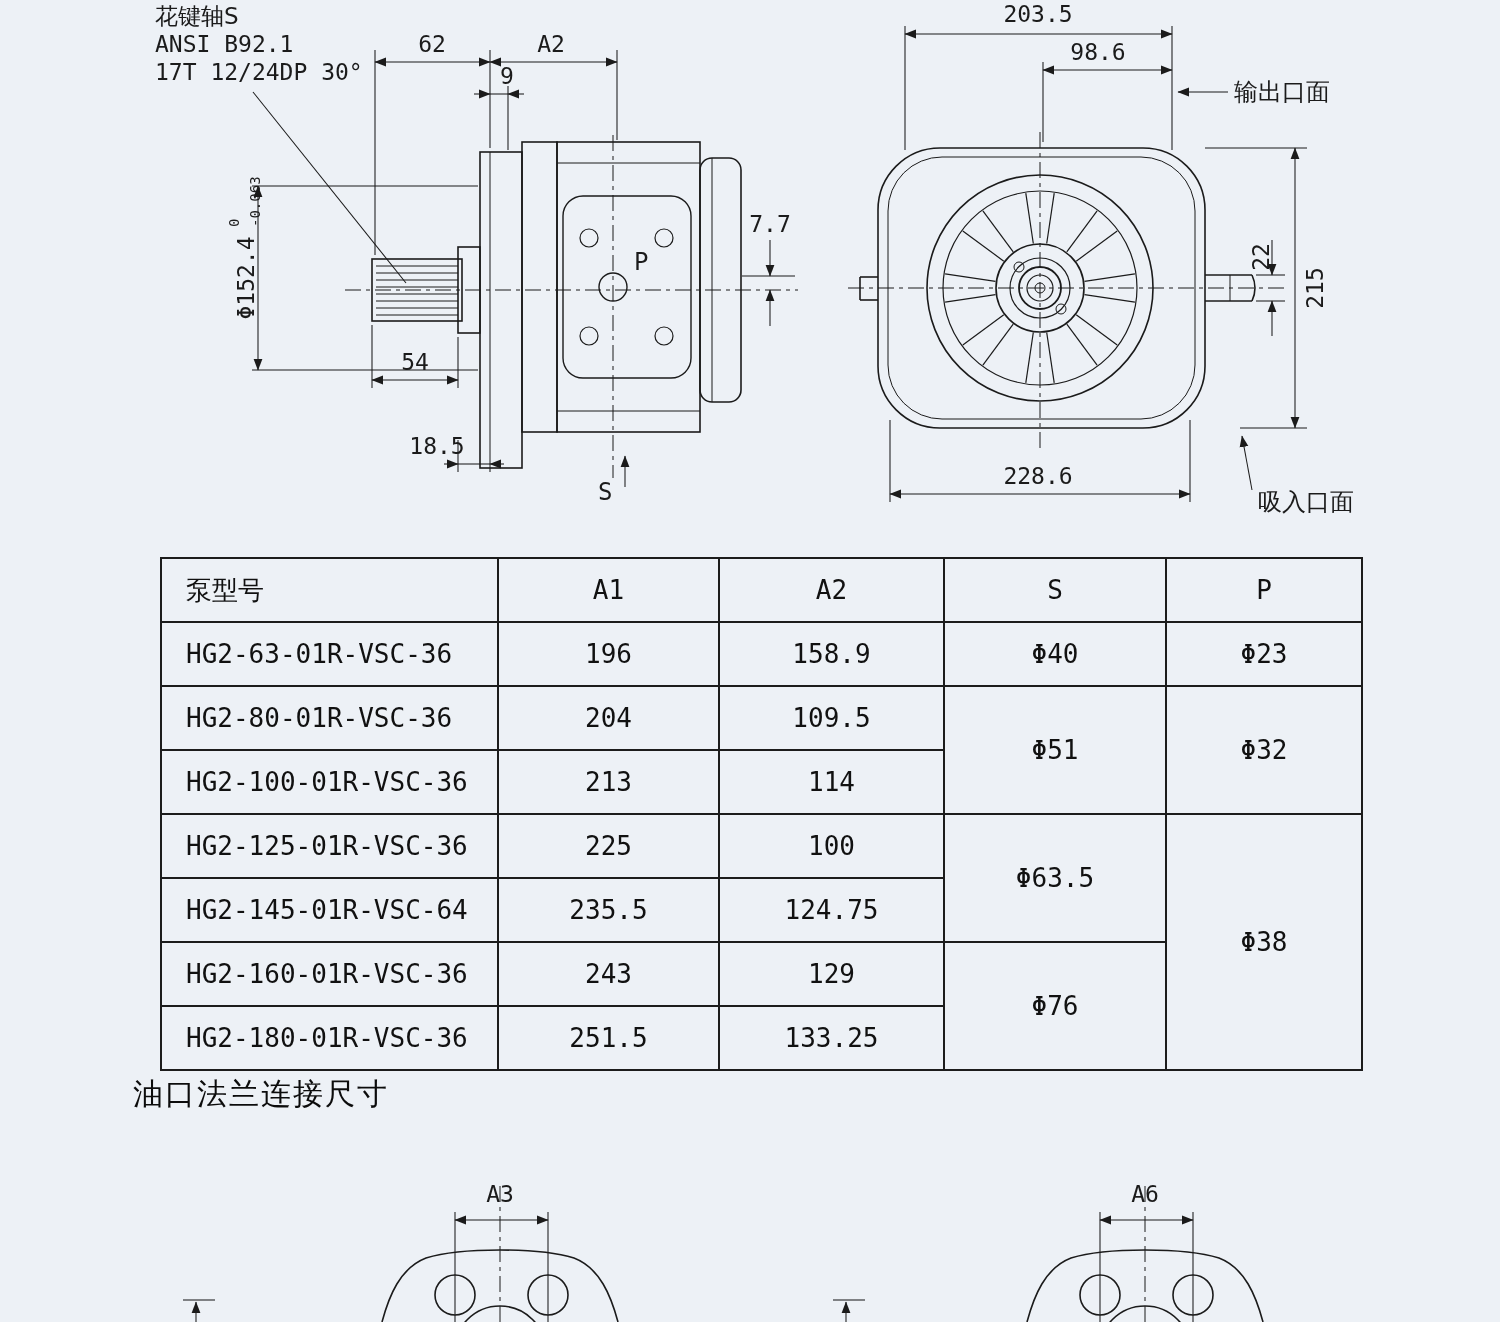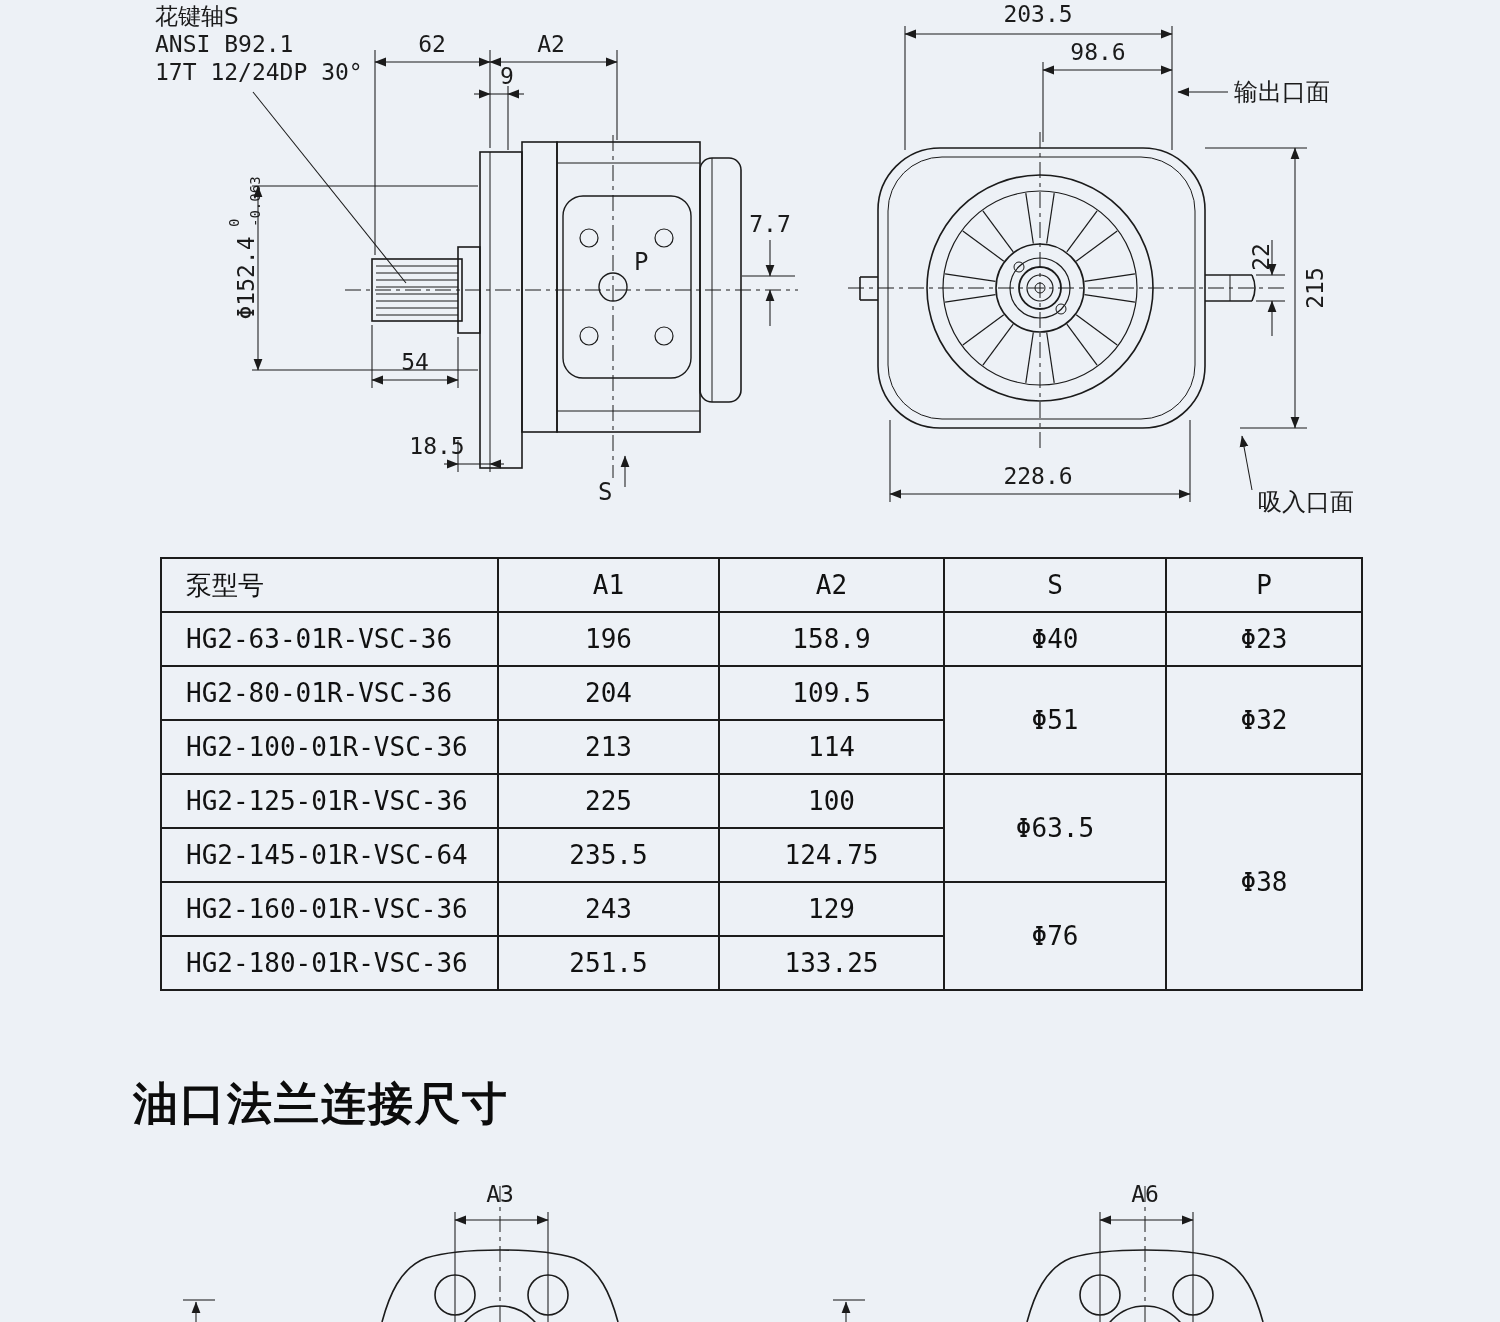--- a/index.html
+++ b/index.html
@@ -18,35 +18,35 @@
     fill:#1b1b1b;
   }
   svg text.cjk { font-family:"DejaVu Sans","Liberation Sans",sans-serif; }
 
   .spec-table {
     position:absolute; left:160px; top:557px; width:1201px;
     border-collapse:collapse; table-layout:fixed;
   }
   .spec-table th, .spec-table td {
     border:2px solid #1c1c1c;
-    height:54px;
+    height:64px;
     text-align:center;
     font-size:26px;
     font-family:"DejaVu Sans Mono","DejaVu Sans",monospace;
     font-weight:400;
     color:#111;
     padding:0;
     background:transparent;
   }
   .spec-table th { font-weight:500; }
   .spec-table th.model-col, .spec-table td.model { text-align:left; padding-left:24px; }
 
   .heading {
     position:absolute; left:133px; top:1074px;
-    font-size:45px; font-weight:700; letter-spacing:2px;
+    font-size:30px; font-weight:400; letter-spacing:2px;
     color:#0c0c0c;
     font-family:"DejaVu Sans","Liberation Sans",sans-serif;
   }
 </style>
 </head>
 <body>
 
 <svg class="abs" style="left:0;top:0" width="1500" height="545" viewBox="0 0 1500 545">
   <defs>
     <marker id="arr" viewBox="0 0 10 10" refX="9.5" refY="5" markerWidth="11" markerHeight="11" orient="auto-start-reverse">

